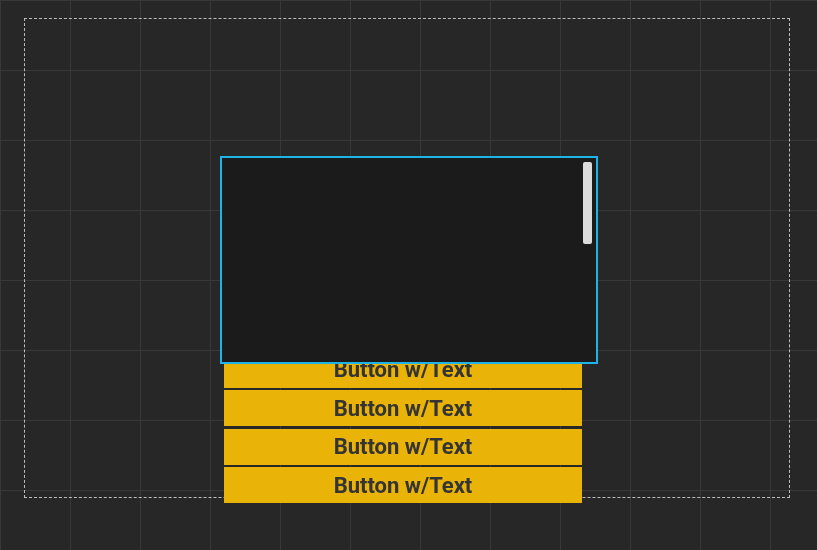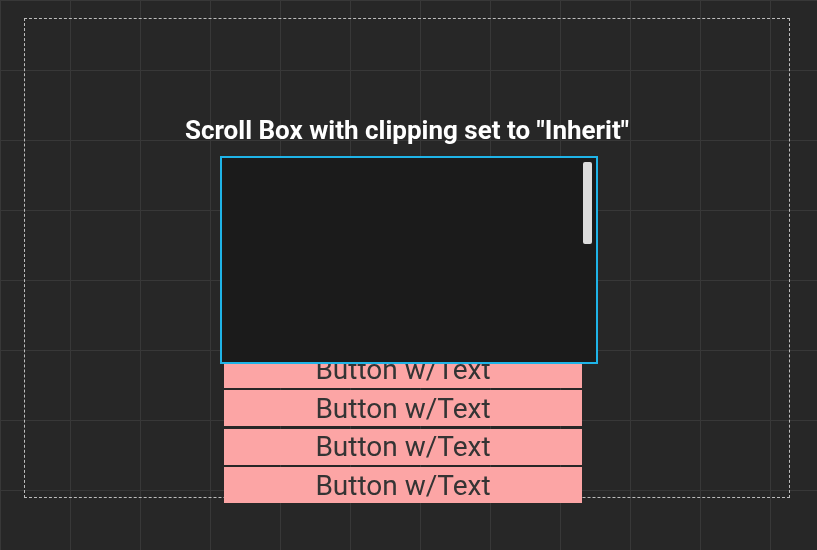--- a/index.html
+++ b/index.html
@@ -87,40 +87,39 @@
     left: 199px;   
     top: 140px;
     width: 358px;
     
   }
 
   .ui-button {
     width: 100%;
     height: 36px;
     margin-bottom: 2.5px;
-    background: #fca5a5;
+    background: #eab308;
     border: none;
     display: flex;
     align-items: center;
     justify-content: center;
     color: #343434;
-    font-weight: 400;
-    font-size: 28px;
+    font-weight: 700;
+    font-size: 22px;
     cursor: pointer;
     font-family: inherit;
   }
   .ui-button:last-child { margin-bottom: 0; }
 </style>
 </head>
 <body>
 
 <div class="canvas-panel">
 
 
-  <div class="scrollbox-title">Scroll Box with clipping set to "Inherit"</div>
 
   <div class="button-stack">
     <button class="ui-button">
       <span>Button w/Text</span>
     </button>
     <button class="ui-button">
       <span>Button w/Text</span>
     </button>
     <button class="ui-button">
       <span>Button w/Text</span>

